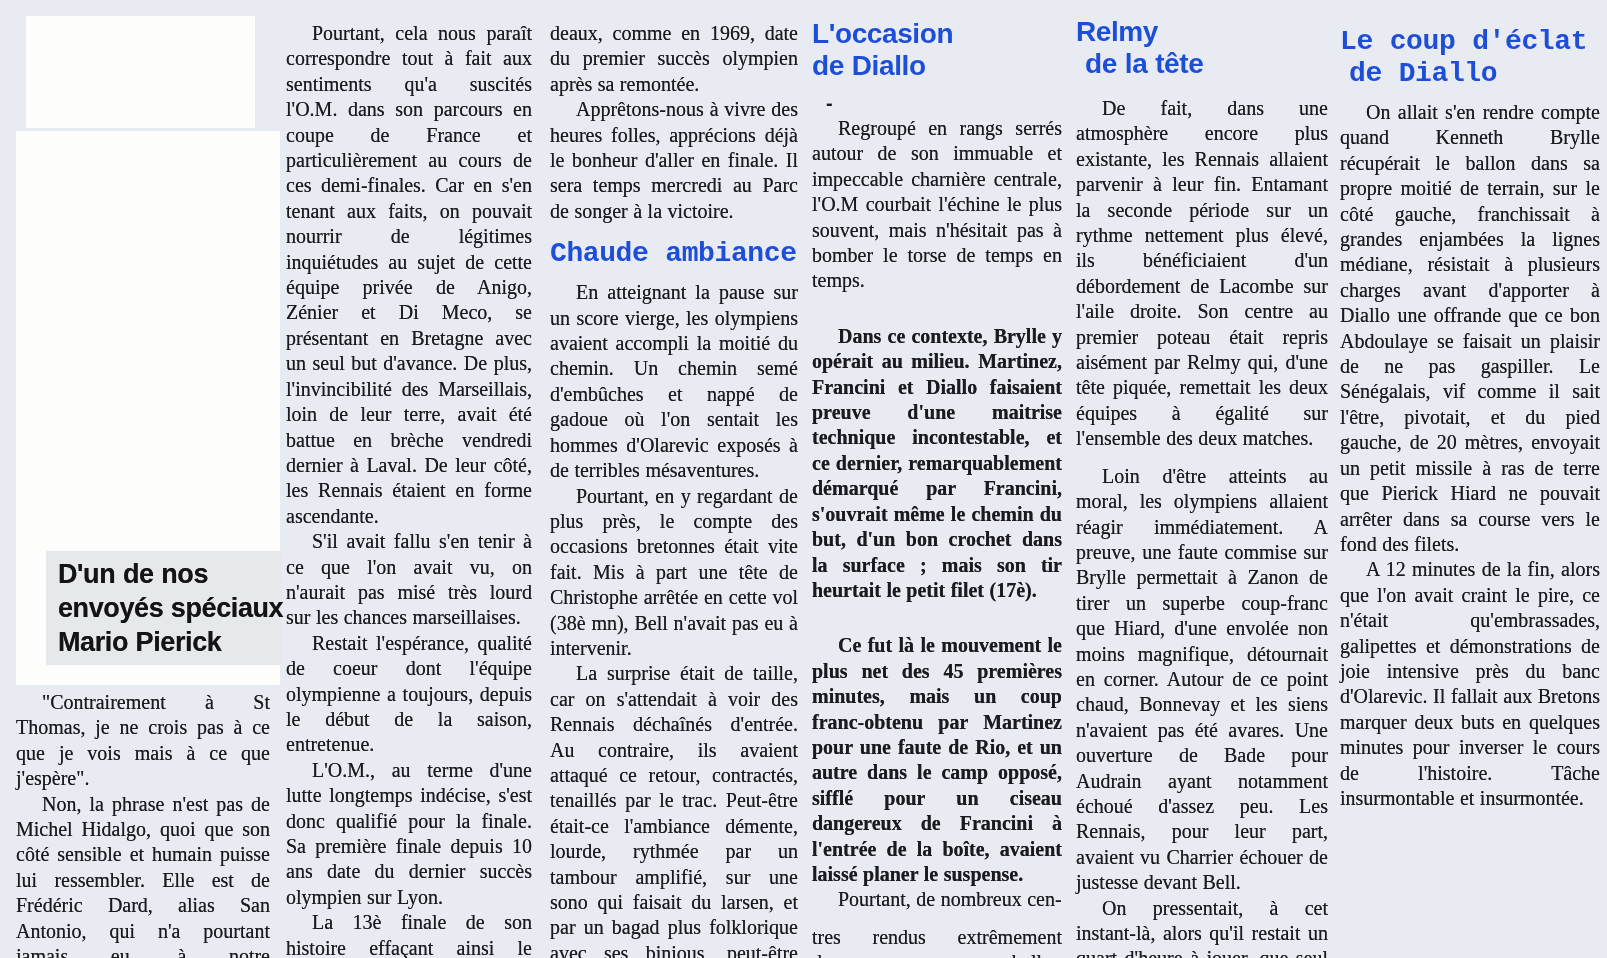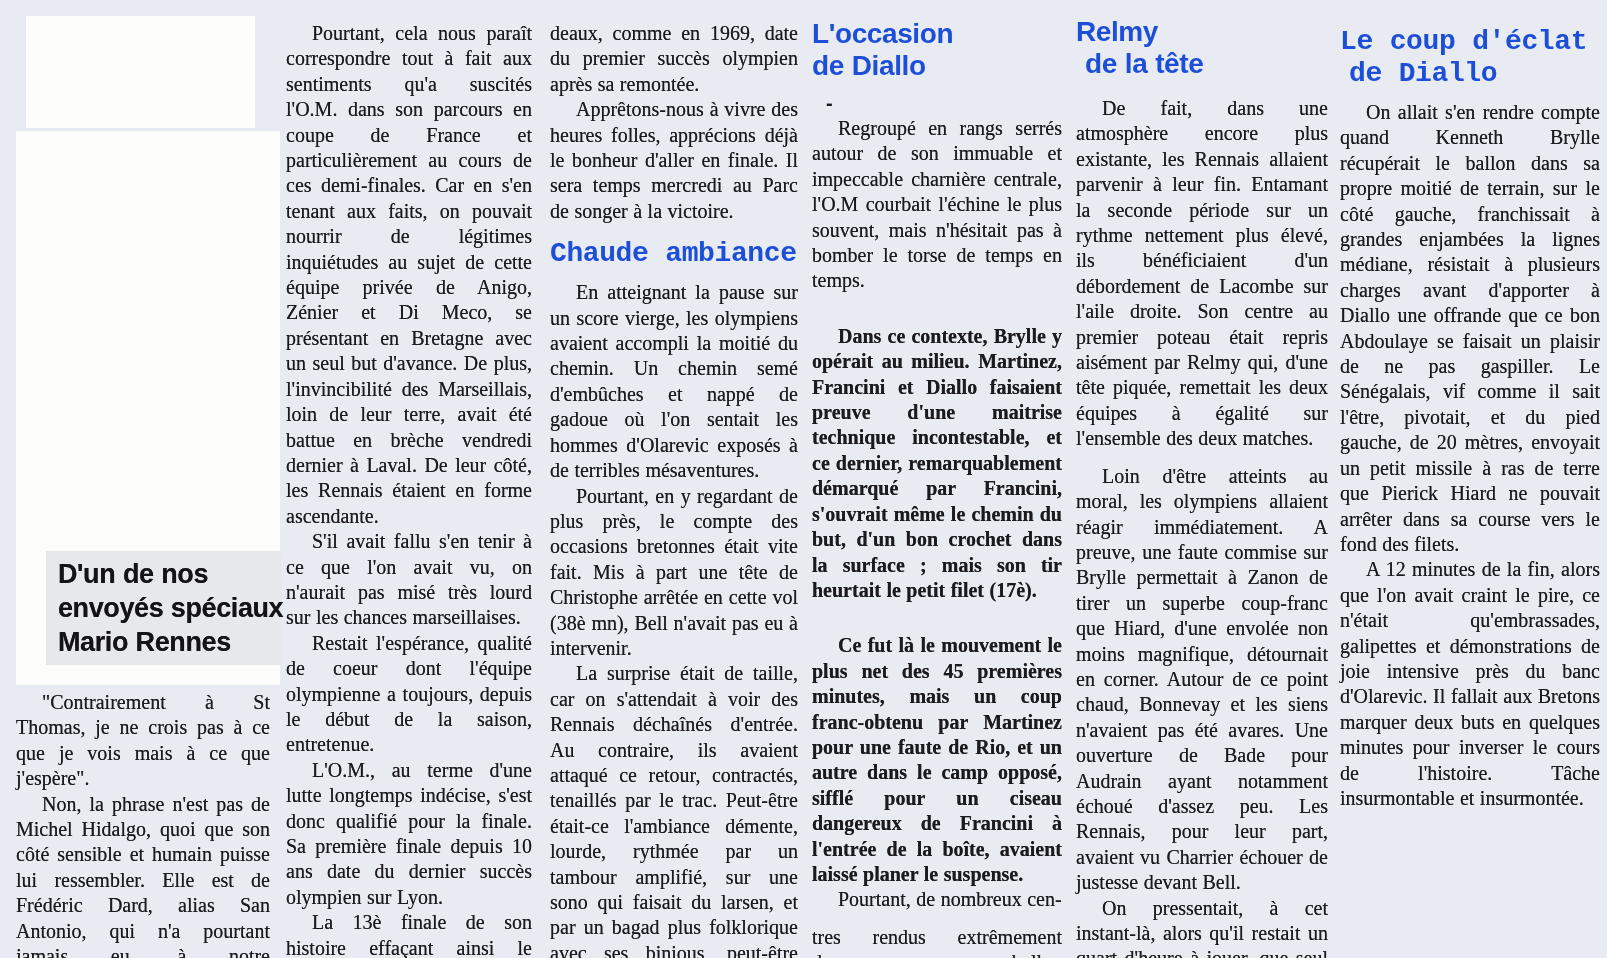--- a/index.html
+++ b/index.html
@@ -68,21 +68,21 @@
 <body>
 
 <div id="page">
 
   <div id="col1" class="col">
     <div id="photo-top" class="photo"></div>
     <div id="photo-main" class="photo"></div>
     <div id="byline-box">
       <span class="bline">D'un de nos</span>
       <span class="bline">envoyés spéciaux</span>
-      <span class="bline">Mario Rennes</span>
+      <span class="bline">Mario Pierick</span>
     </div>
     <div id="col1-text">
       <p class="p">"Contrairement à St Thomas, je ne crois pas à ce que je vois mais à ce que j'espère".</p>
       <p class="p">Non, la phrase n'est pas de Michel Hidalgo, quoi que son côté sensible et humain puisse lui ressembler. Elle est de Frédéric Dard, alias San Antonio, qui n'a pourtant jamais eu, à notre connaissance, le moindre rapport avec le football.</p>
     </div>
   </div>
 
   <div id="col2" class="col">
     <p class="p">Pourtant, cela nous paraît correspondre tout à fait aux sentiments qu'a suscités l'O.M. dans son parcours en coupe de France et particulièrement au cours de ces demi-finales. Car en s'en tenant aux faits, on pouvait nourrir de légitimes inquiétudes au sujet de cette équipe privée de Anigo, Zénier et Di Meco, se présentant en Bretagne avec un seul but d'avance. De plus, l'invincibilité des Marseillais, loin de leur terre, avait été battue en brèche vendredi dernier à Laval. De leur côté, les Rennais étaient en forme ascendante.</p>
     <p class="p">S'il avait fallu s'en tenir à ce que l'on avait vu, on n'aurait pas misé très lourd sur les chances marseillaises.</p>

